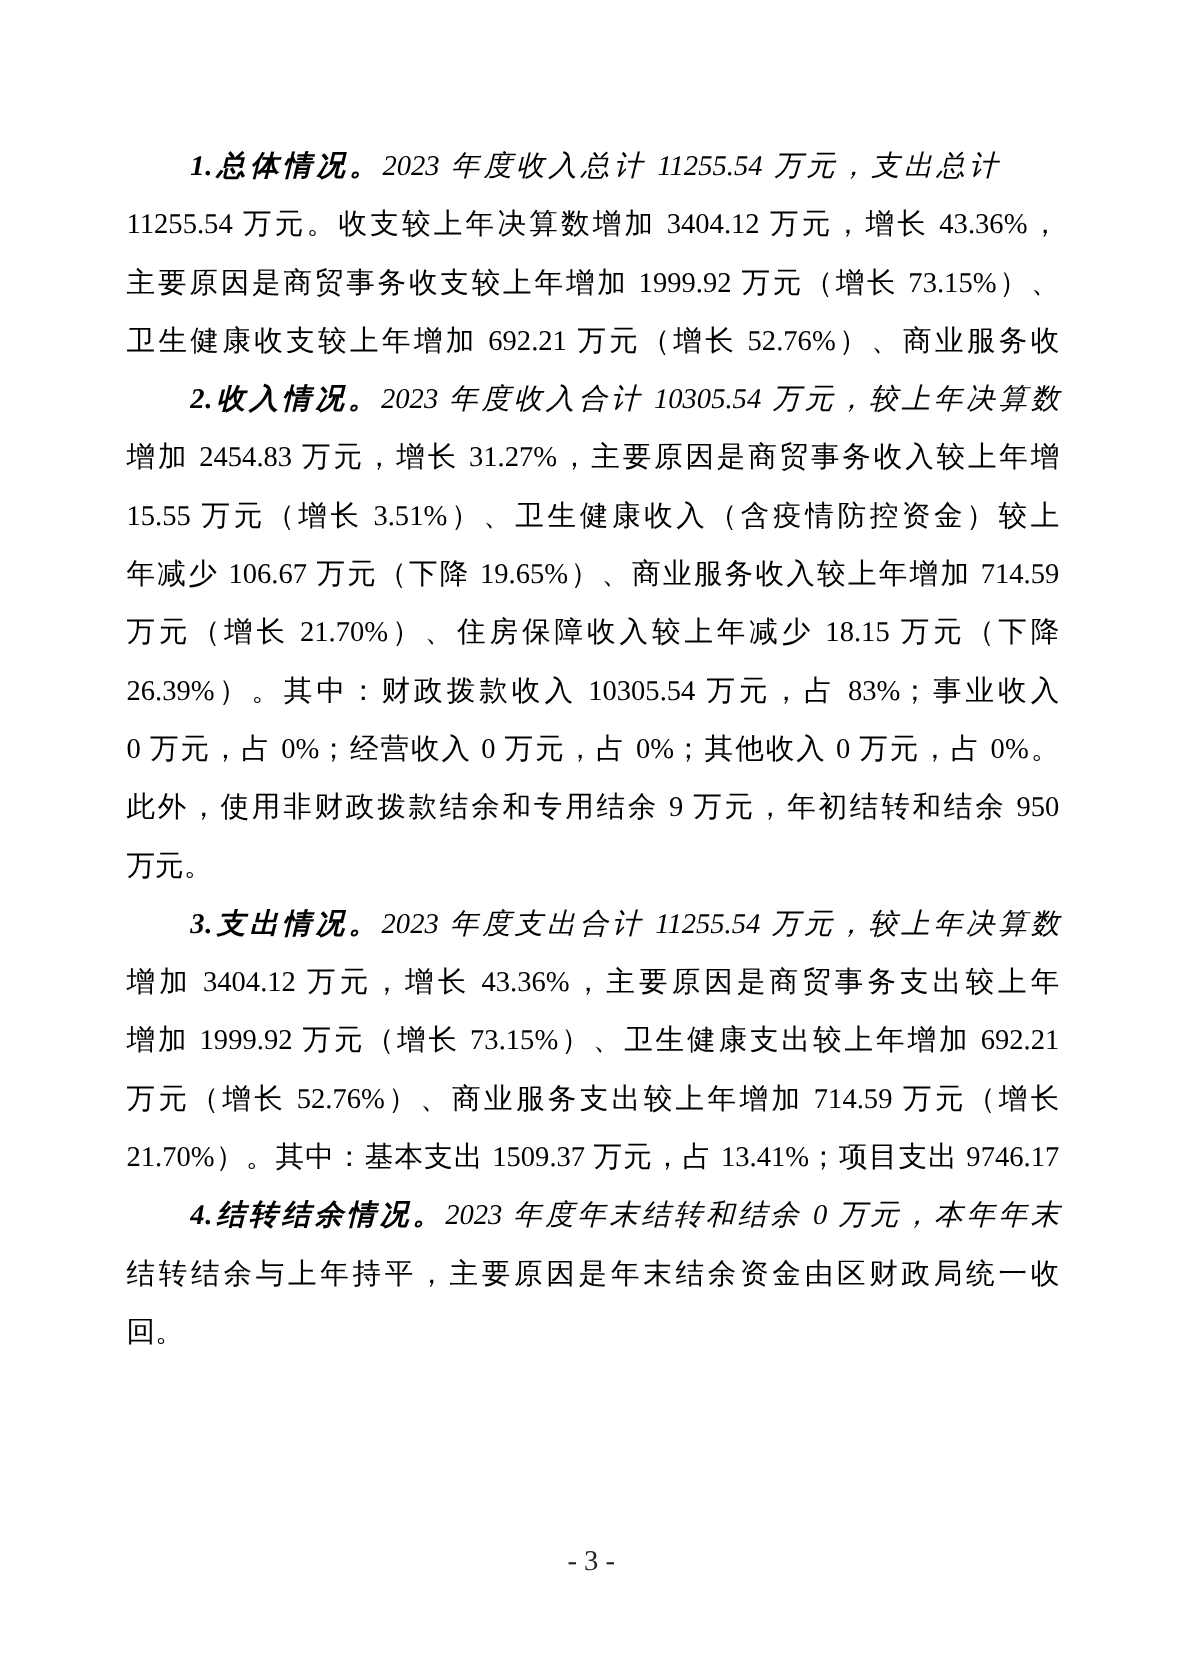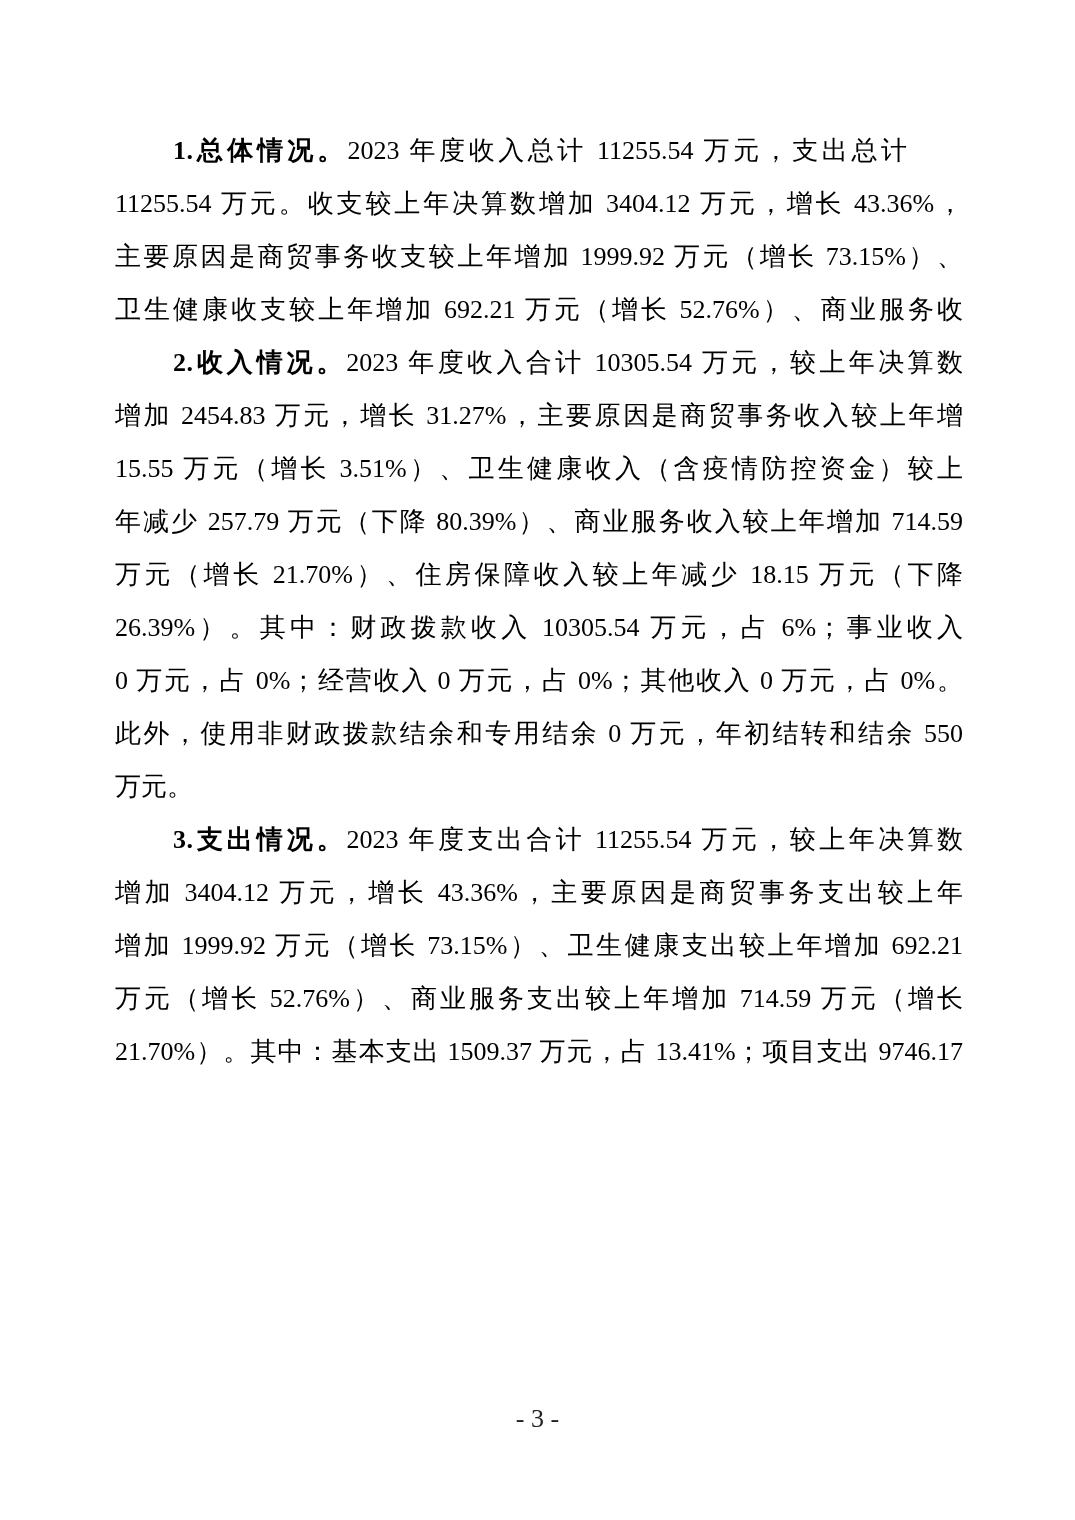--- a/index.html
+++ b/index.html
@@ -27,21 +27,21 @@
   }
   .line {
     display: block;
     height: 53px;
     line-height: 53px;
     font-size: 26px;
     text-align: justify;
     text-align-last: justify;
     overflow: visible;
   }
-  .line.first { padding-left: 58px; }
+  .line.first { padding-left: 58px; font-style: italic; }
   .line.short { padding-right: 56px; }
   .line.lastline { text-align-last: left; }
   .head {
     font-weight: 700;
     letter-spacing: 0.5px;
   }
   .footer {
     position: absolute;
     left: 0;
     top: 1404px;
@@ -62,33 +62,38 @@
       <div class="line first short"><b class="head">1.总体情况。</b><span class="rest">2023 年度收入总计 11255.54 万元，支出总计</span></div>
       <div class="line">11255.54 万元。收支较上年决算数增加 3404.12 万元，增长 43.36%，</div>
       <div class="line">主要原因是商贸事务收支较上年增加 1999.92 万元（增长 73.15%）、</div>
       <div class="line">卫生健康收支较上年增加 692.21 万元（增长 52.76%）、商业服务收</div>
     </div>
 
     <div class="para">
       <div class="line first"><b class="head">2.收入情况。</b><span class="rest">2023 年度收入合计 10305.54 万元，较上年决算数</span></div>
       <div class="line">增加 2454.83 万元，增长 31.27%，主要原因是商贸事务收入较上年增</div>
       <div class="line">15.55 万元（增长 3.51%）、卫生健康收入（含疫情防控资金）较上</div>
-      <div class="line">年减少 257.79 万元（下降 80.39%）、商业服务收入较上年增加 714.59</div>
+      <div class="line">年减少 106.67 万元（下降 19.65%）、商业服务收入较上年增加 714.59</div>
       <div class="line">万元（增长 21.70%）、住房保障收入较上年减少 18.15 万元（下降</div>
-      <div class="line">26.39%）。其中：财政拨款收入 10305.54 万元，占 6%；事业收入</div>
+      <div class="line">26.39%）。其中：财政拨款收入 10305.54 万元，占 83%；事业收入</div>
       <div class="line">0 万元，占 0%；经营收入 0 万元，占 0%；其他收入 0 万元，占 0%。</div>
-      <div class="line">此外，使用非财政拨款结余和专用结余 0 万元，年初结转和结余 550</div>
+      <div class="line">此外，使用非财政拨款结余和专用结余 9 万元，年初结转和结余 950</div>
       <div class="line lastline">万元。</div>
     </div>
 
     <div class="para">
       <div class="line first"><b class="head">3.支出情况。</b><span class="rest">2023 年度支出合计 11255.54 万元，较上年决算数</span></div>
       <div class="line">增加 3404.12 万元，增长 43.36%，主要原因是商贸事务支出较上年</div>
       <div class="line">增加 1999.92 万元（增长 73.15%）、卫生健康支出较上年增加 692.21</div>
       <div class="line">万元（增长 52.76%）、商业服务支出较上年增加 714.59 万元（增长</div>
       <div class="line">21.70%）。其中：基本支出 1509.37 万元，占 13.41%；项目支出 9746.17</div>
     </div>
 
+    <div class="para">
+      <div class="line first"><b class="head">4.结转结余情况。</b><span class="rest">2023 年度年末结转和结余 0 万元，本年年末</span></div>
+      <div class="line">结转结余与上年持平，主要原因是年末结余资金由区财政局统一收</div>
+      <div class="line lastline">回。</div>
+    </div>
 
   </div>
 
   <div class="footer">- 3 -</div>
 </div>
 
 </body></html>

